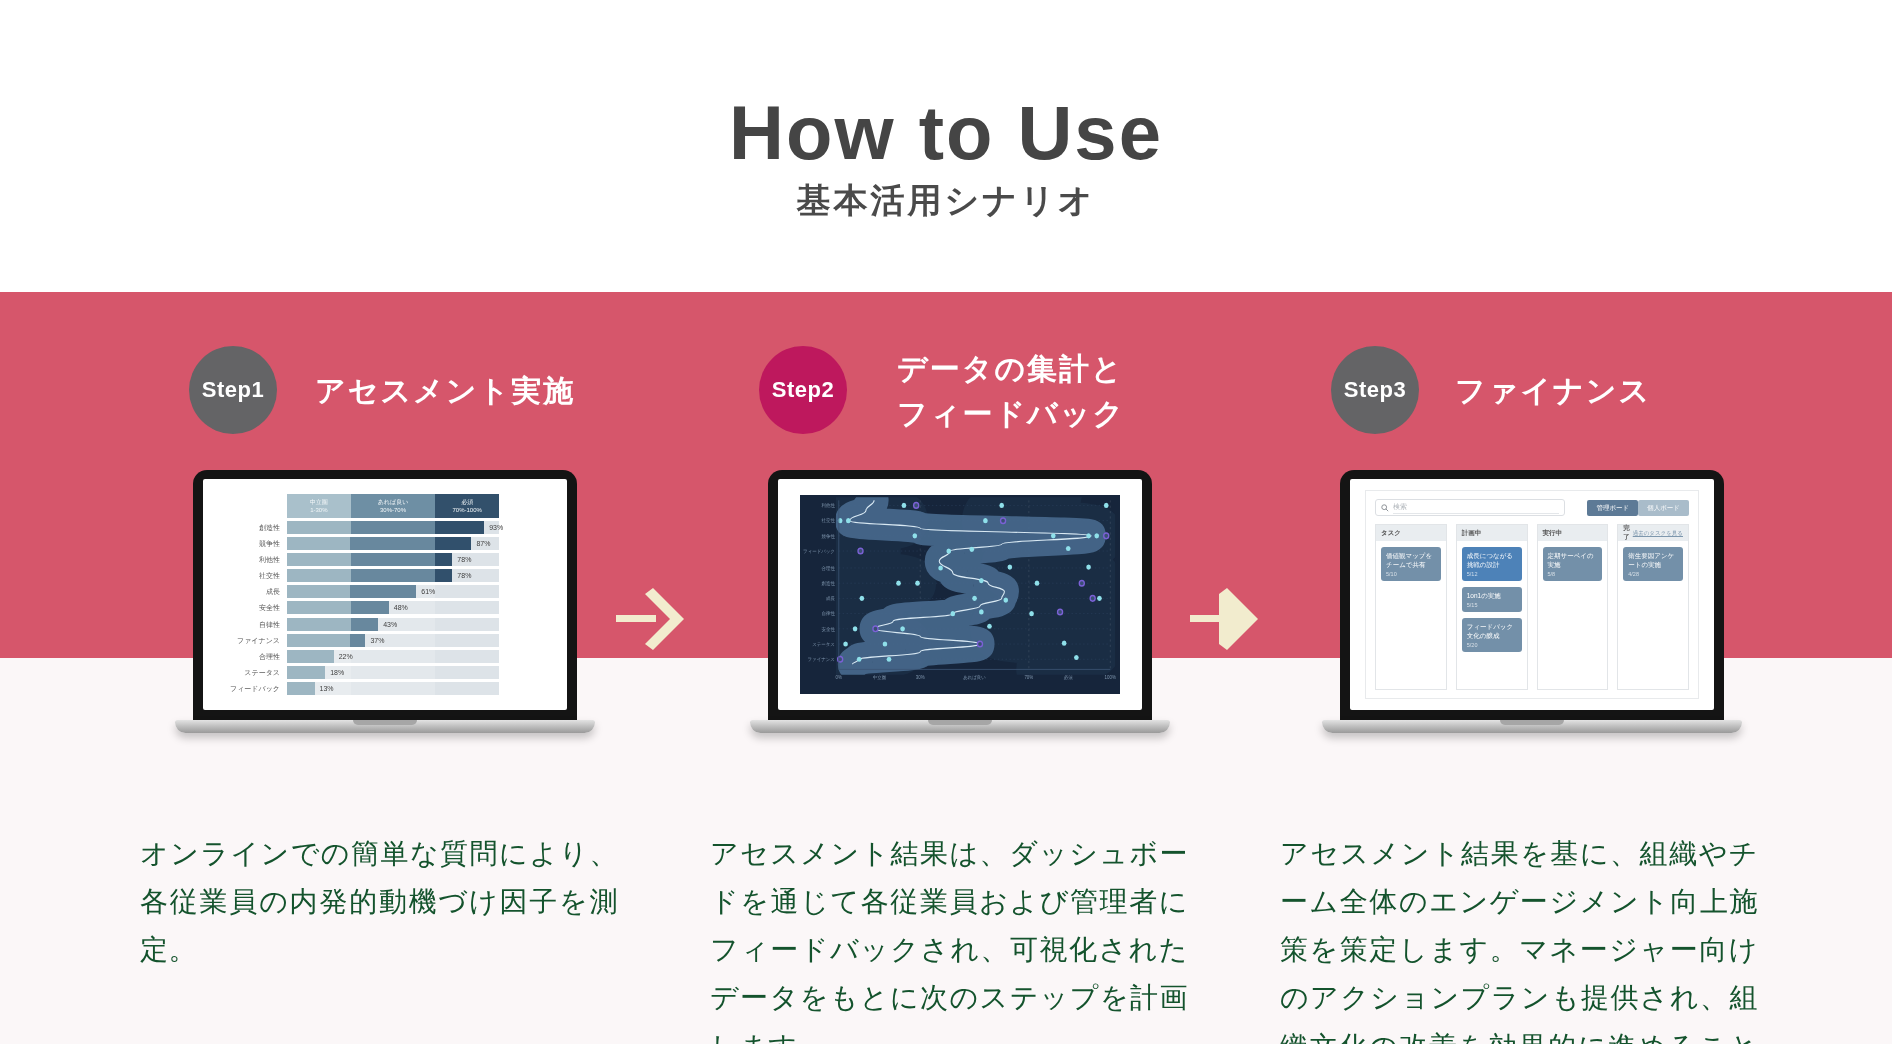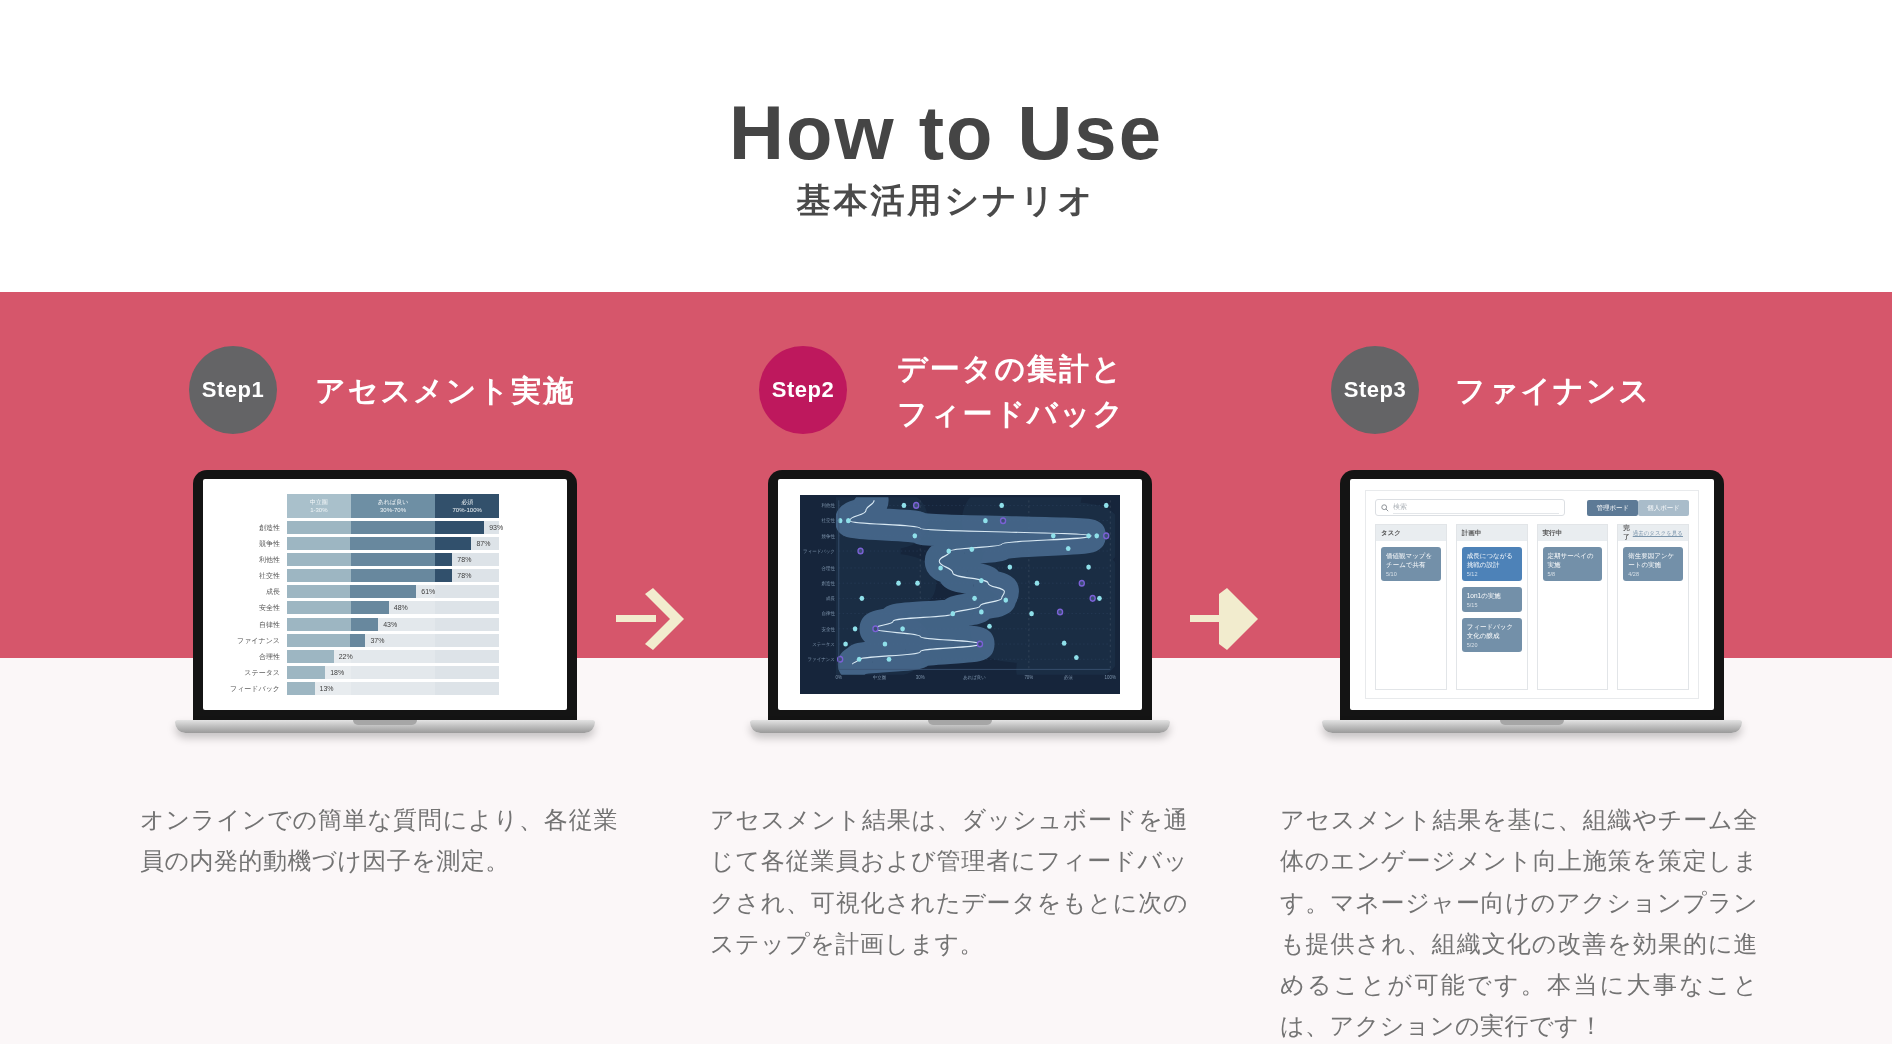--- a/index.html
+++ b/index.html
@@ -58,22 +58,22 @@
   .kb-col{display:flex;flex-direction:column;border:1px solid #e2e5e8;background:#fff;}
   .kb-head{background:#e9edf0;height:16px;display:flex;align-items:center;justify-content:space-between;
            padding:0 5px;font-size:6.5px;color:#555;font-weight:700;}
   .kb-link{font-size:5.5px;font-weight:400;color:#7d97ad;text-decoration:underline;white-space:nowrap;}
   .kb-body{flex:1;padding:6px 5px;display:flex;flex-direction:column;gap:6px;}
   .kb-card{background:#7390a9;border-radius:3px;padding:4px 5px;color:#fff;}
   .kb-card.hl{background:#4d82b8;}
   .kb-card-title{font-size:6.5px;line-height:1.4;}
   .kb-card-sub{font-size:5.5px;opacity:.7;margin-top:2px;}
   
-  .step-desc{position:absolute;top:775px;width:478px;font-size:24px;line-height:1.72;
-             color:#737373;letter-spacing:.5px;text-align:justify;}
+  .step-desc{position:absolute;top:802px;width:478px;font-size:28px;line-height:1.72;
+             color:#14532d;letter-spacing:.5px;text-align:justify;}
 </style>
 </head>
 <body>
 
 <div class="canvas">
   <div class="lower-bg"></div>
 
   <h1 class="page-title" style="color: rgb(69, 69, 69);">How to Use</h1>
   <div class="page-subtitle">基本活用シナリオ</div>
 

